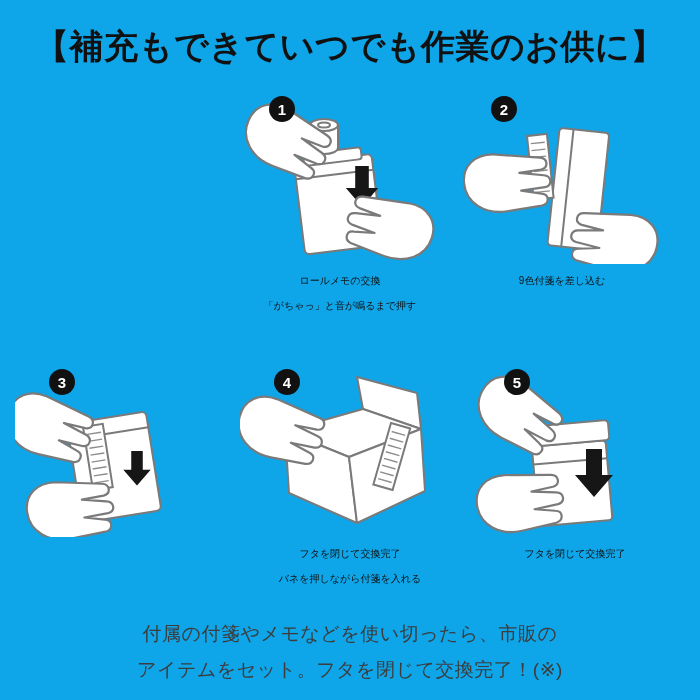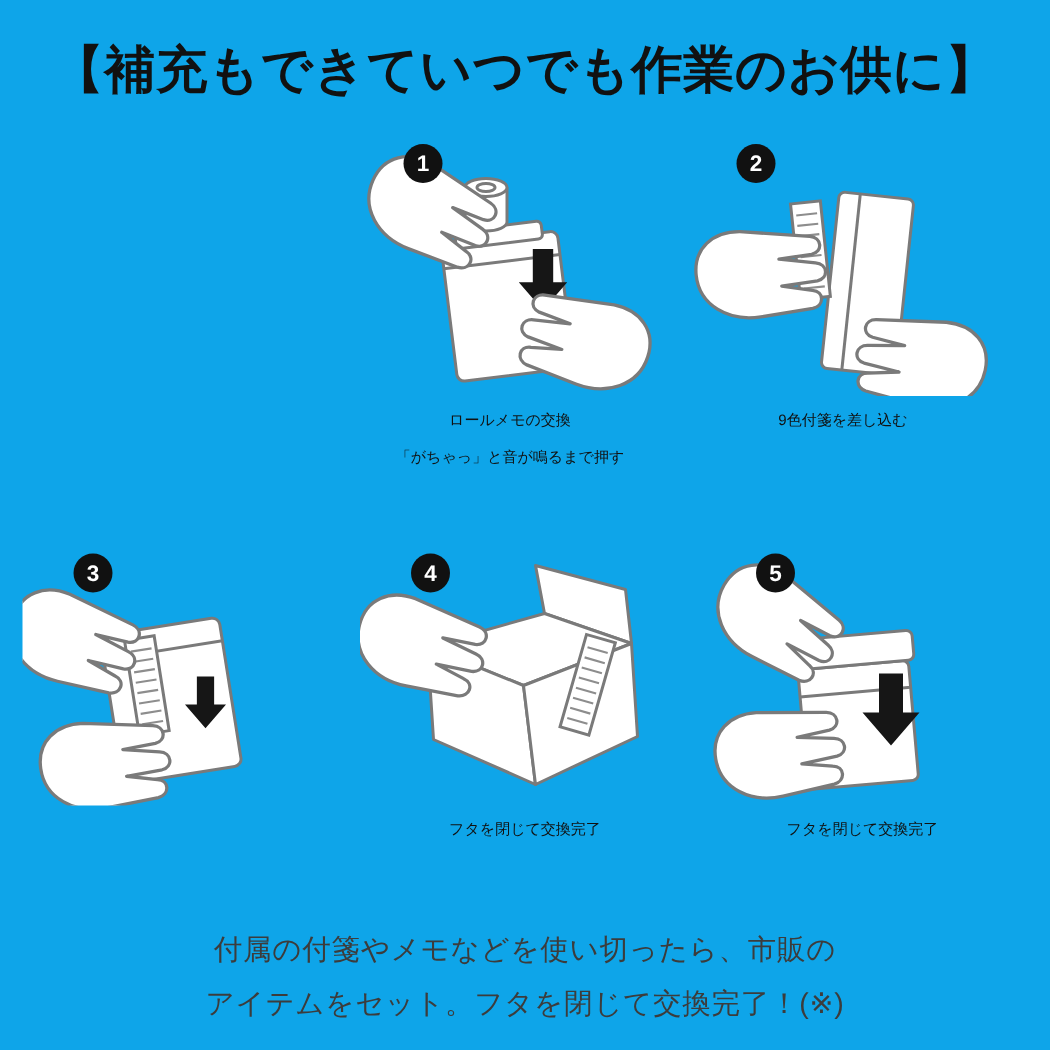--- a/index.html
+++ b/index.html
@@ -166,20 +166,21 @@
         <path d="M40,66 L44,128 L112,158 L104,92 Z"></path>
         <path d="M104,92 L112,158 L180,126 L176,64 Z"></path>
       </g>
       <g transform="translate(146,58) rotate(16)">
         <use href="#pad"></use>
       </g>
       <use href="#hand" transform="translate(0,22) rotate(14)"></use>
     </svg>
     <div class="caps">
       <div>フタを閉じて交換完了</div>
+      <div>バネを押しながら付箋を入れる</div>
     </div>
   </div>
 
   <div class="step" id="step5">
     <div class="badge">5</div>
     <svg class="illus" viewBox="0 0 210 172">
       <g transform="rotate(-5 105 105)" stroke="#7a7a7a" fill="#ffffff" stroke-width="2">
         <rect x="64" y="78" width="74" height="80" rx="4"></rect>
         <rect x="60" y="58" width="82" height="20" rx="4"></rect>
         <line x1="64" y1="96" x2="138" y2="96"></line>

